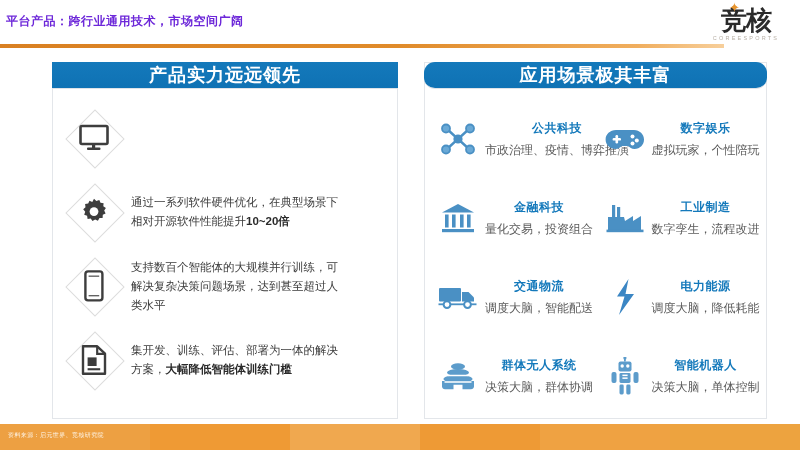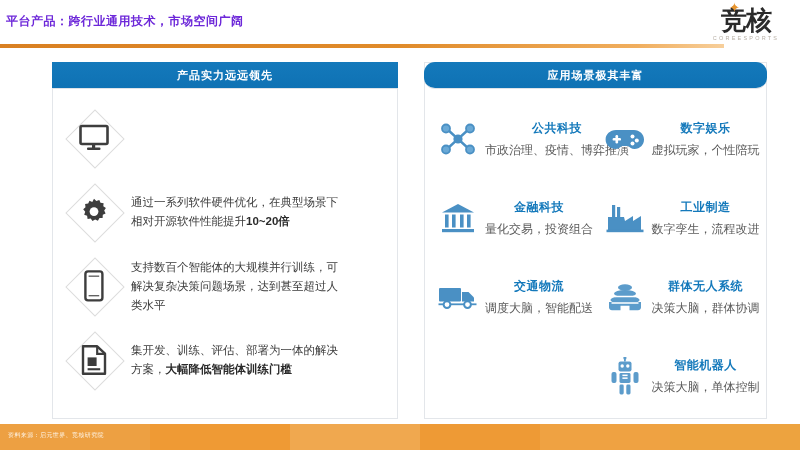--- a/index.html
+++ b/index.html
@@ -35,21 +35,21 @@
     font-size:5.5px;color:#b8b0a6;letter-spacing:2.2px;margin-top:1px;
     font-family:"Liberation Sans",sans-serif;
   }
 
   
   .panel{position:absolute;top:62px;border:1px solid #e3e6ea;background:#fff;}
   .panel-left{left:52px;width:344px;height:355px;}
   .panel-right{left:424px;width:341px;height:355px;}
   .panel-head{
     height:26px;line-height:26px;text-align:center;color:#fff;
-    font-size:11px;font-weight:bold;letter-spacing:1px;
+    font-size:18px;font-weight:bold;letter-spacing:1px;
     background:linear-gradient(180deg,#1479bb 0%,#0f72b4 100%);
     border-bottom:1px solid #dfe3e8;
   }
   .panel-left .panel-head{margin:-1px -1px 0 -1px;}
   .panel-right .panel-head{margin:-1px -1px 0 -1px;border-radius:11px;}
 
   
   .feat-list{padding:12px 0 0 0;}
   .feat{display:flex;align-items:center;height:74px;padding-left:12px;}
   .feat-diamond{
@@ -63,21 +63,21 @@
   }
   .feat-diamond svg{position:relative;z-index:2;}
   .feat-text{
     font-size:11.5px;color:#3b3b3b;line-height:19px;
     max-width:252px;
   }
   .feat-text b{font-weight:bold;color:#2b2b2b;}
 
   
   .scene-grid{
-    display:flex;flex-wrap:wrap;padding:10px 4px 0 4px;justify-content:flex-end;
+    display:flex;flex-wrap:wrap;padding:10px 4px 0 4px;
   }
   .scene{
     width:50%;height:79px;box-sizing:border-box;
     display:flex;align-items:center;padding-left:6px;
   }
   .scene-icon{
     width:46px;height:46px;flex:0 0 46px;
     display:flex;align-items:center;justify-content:center;margin-right:4px;
   }
   .scene-body{padding-top:2px;}
@@ -271,20 +271,31 @@
                 <circle cx="29.5" cy="21.6" r="3.4"></circle>
             </g>
           </svg>
         </div>
         <div class="scene-body">
           <div class="scene-title">交通物流</div>
           <div class="scene-desc">调度大脑，智能配送</div>
         </div>
       </div>
 
+      <div class="scene">
+        <div class="scene-icon">
+          <svg width="26" height="38" viewBox="0 0 26 38">
+            <path fill="#3b86c4" d="M16.5 1 L5 18.5h7.5L7 37 L22 16h-8.5z"></path>
+          </svg>
+        </div>
+        <div class="scene-body">
+          <div class="scene-title">电力能源</div>
+          <div class="scene-desc">调度大脑，降低耗能</div>
+        </div>
+      </div>
 
       <div class="scene">
         <div class="scene-icon">
           <svg width="40" height="30" viewBox="0 0 40 30">
             <g fill="#5c9ccb">
               <ellipse cx="20" cy="5.5" rx="7" ry="3.2"></ellipse>
               <ellipse cx="20" cy="11.5" rx="11" ry="3.6"></ellipse>
               <ellipse cx="20" cy="18" rx="14.5" ry="3.9"></ellipse>
               <path d="M4 20h32v5.5c0 1.6-1.4 2.8-3 2.8h-8.5v-4.6h-9v4.6H7c-1.6 0-3-1.2-3-2.8z"></path>
             </g>

